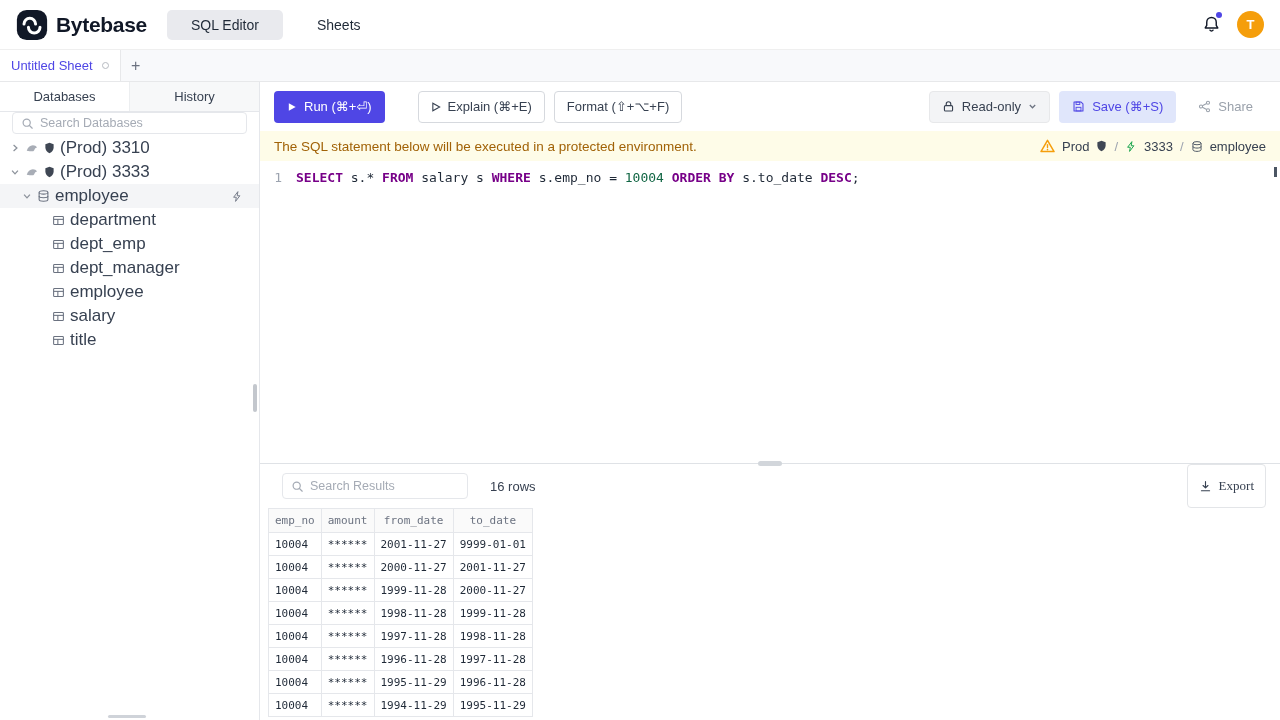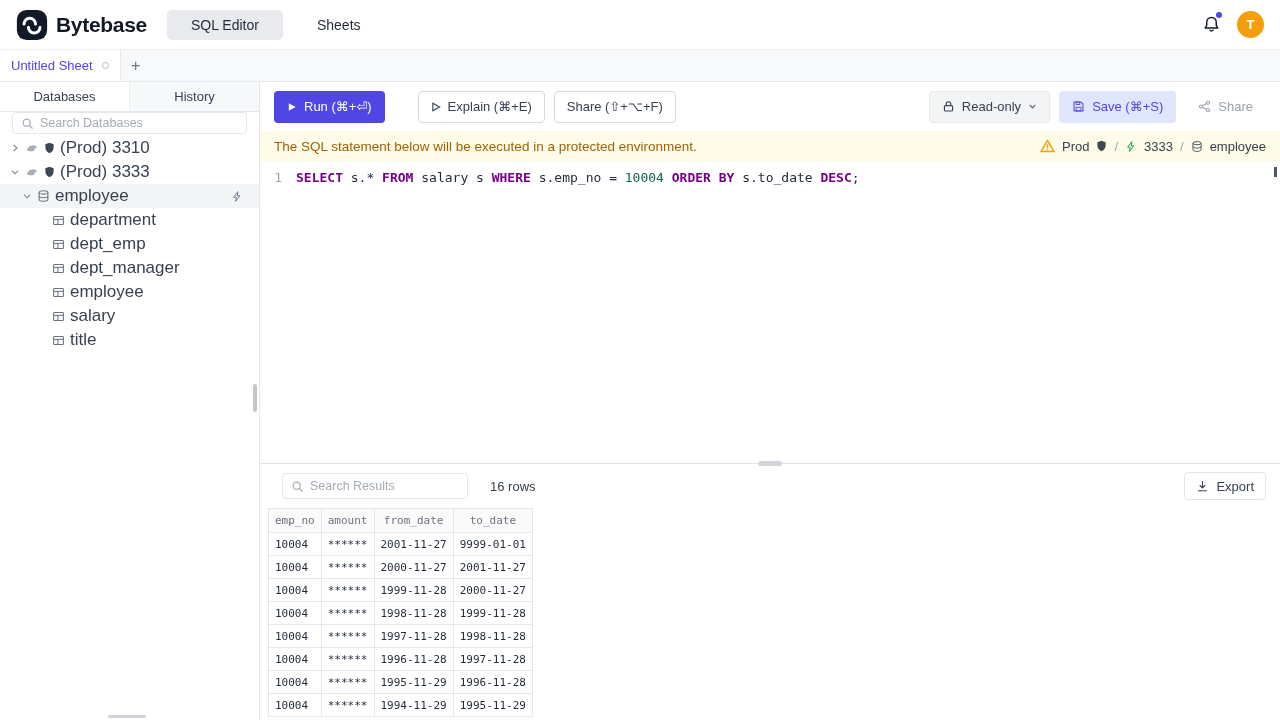--- a/index.html
+++ b/index.html
@@ -86,23 +86,23 @@
   .tok-operator { color:#1f2937; }
   .editor-mark { position:absolute; right:3px; top:6px; width:3px; height:10px; background:#4b5563; }
 
   
   .results { height:257px; flex:none; border-top:1px solid #dfe2e6; position:relative; display:flex; flex-direction:column; }
   .results-resize-handle { position:absolute; top:-3px; left:50%; transform:translateX(-50%);
     width:24px; height:5px; border-radius:3px; background:#d2d6db; cursor:row-resize; }
   .results-toolbar { height:44px; flex:none; display:flex; align-items:center; gap:14px; padding:0 14px; }
   .results-toolbar .search-box { margin:8px; width:186px; height:26px; }
   .row-count { font-size:13px; color:#374151; }
-  .export-btn { margin-left:auto; height:28px; display:inline-flex; align-items:center; gap:7px; padding:0 11px;
+  .export-btn { margin-left:auto; height:44px; display:inline-flex; align-items:center; gap:7px; padding:0 11px;
     border:1px solid #e3e5e8; border-radius:4px; background:#fff; font-size:13px; color:#374151;
-    font-family:Liberation Sans, sans-serif; cursor:pointer; }
+    font-family:Liberation Serif, serif; cursor:pointer; }
   .table-wrap { flex:1; overflow:hidden; padding-left:8px; }
   table.results-table { border-collapse:collapse; table-layout:fixed; font-family:"DejaVu Sans Mono", monospace; }
   .results-table th { width:52px; height:24px; background:#fafafa; border:1px solid #e5e7eb; font-weight:400;
     font-size:11px; color:#6b7280; text-align:center; padding:0 6px; white-space:nowrap; cursor:pointer; }
   .results-table th:nth-child(3) { width:78px; }
   .results-table th:nth-child(4) { width:74px; }
   .results-table td { height:23px; border:1px solid #e5e7eb; font-size:11px; color:#1f2937;
     padding:0 6px; white-space:nowrap; }
 </style>
 </head>
@@ -303,21 +303,21 @@
         </button>
         <button class="btn btn-outline">
           <span class="icon">
             <svg width="10" height="10" viewBox="0 0 12 12">
                 <path d="M2.2 1.4v9.2L10.4 6z" fill="none" stroke="#374151" stroke-width="1.3"></path>
               </svg>
           </span>
           <span>Explain (⌘+E)</span>
         </button>
         <button class="btn btn-outline">
-          <span>Share (⇧+⌥+F)</span>
+          <span>Format (⇧+⌥+F)</span>
         </button>
         <div class="toolbar-spacer"></div>
         <button class="btn btn-readonly">
           <span class="icon">
             <svg width="13" height="13" viewBox="0 0 16 16">
               <rect x="3" y="7" width="10" height="6.6" rx="1.4" fill="none" stroke="#374151" stroke-width="1.4"></rect>
               <path d="M5.2 7V5a2.8 2.8 0 0 1 5.6 0v2" fill="none" stroke="#374151" stroke-width="1.4"></path>
             </svg>
           </span>
           <span>Read-only</span>

